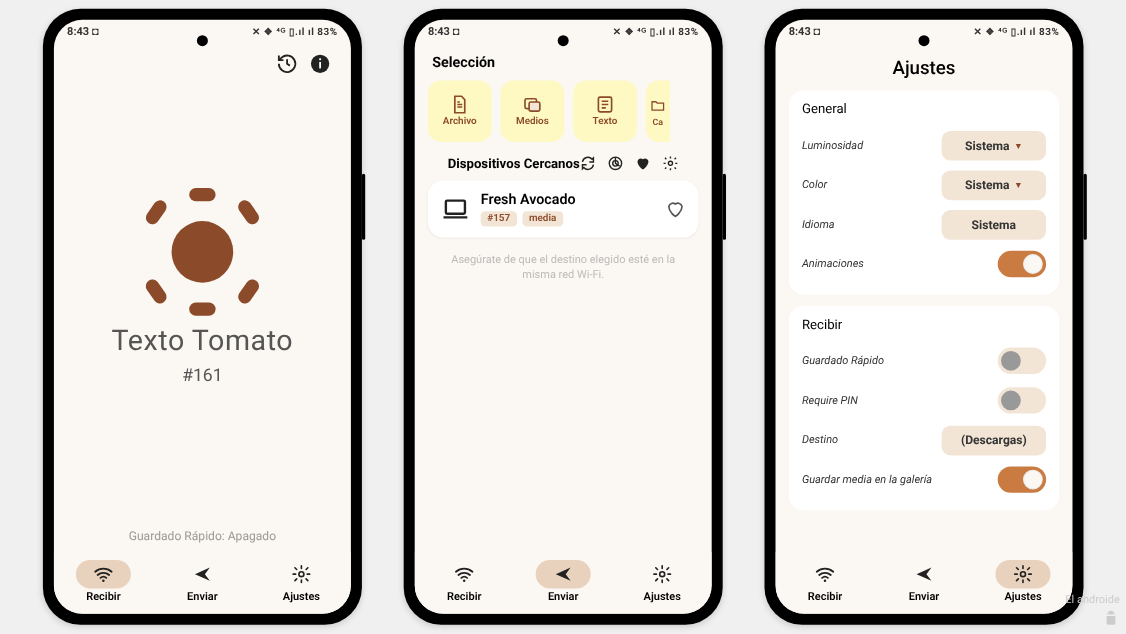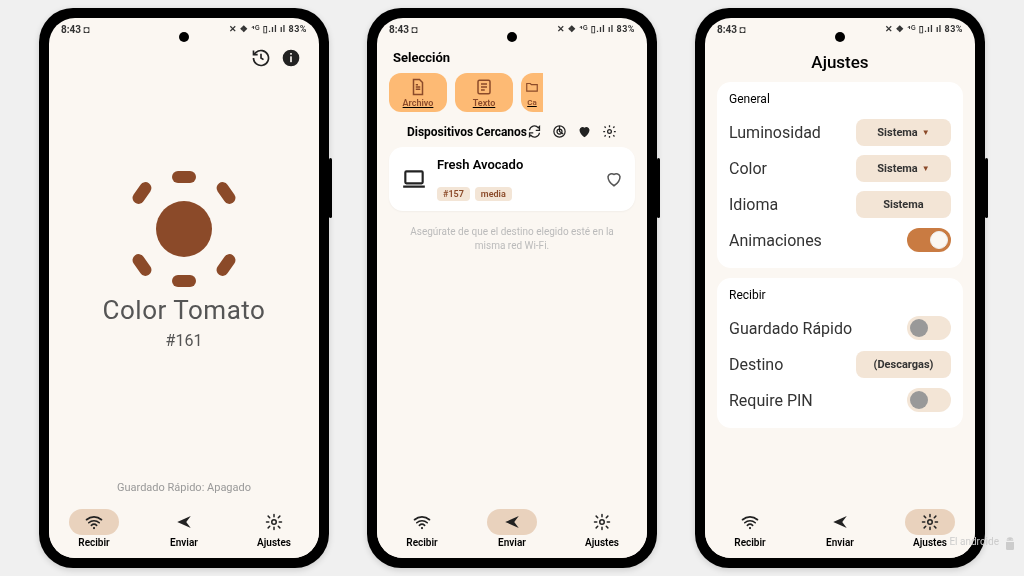--- a/index.html
+++ b/index.html
@@ -84,53 +84,53 @@
   .logo { width: 120px; height: 120px; position:relative; display:flex; align-items:center; justify-content:center;}
   .logo-center { width:56px; height:56px; background:#8b4a29; border-radius:50%; }
   .dash { position:absolute; width:24px; height:12px; background:#8b4a29; border-radius:6px; }
   .name { font-size: 26px; color:#555; font-weight: 400; letter-spacing:.5px; }
   .hash { font-size: 16px; color:#555; }
   .quicksave-label { font-size: 11px; color:#999; text-align:center; margin-bottom:8px;}
 
   
   .sec-title { font-size:13px; font-weight:700; margin:4px 0 8px 4px; }
   .chips { display:flex; gap:8px; overflow:hidden; }
-  .chip { background:#fdba74; border-radius:12px; min-width:58px; height:39px; display:flex; flex-direction:column; align-items:center; justify-content:center; gap:2px; flex-shrink:0; cursor:pointer;text-decoration:underline;}
+  .chip { background:#fef9c3; border-radius:12px; min-width:58px; height:56px; display:flex; flex-direction:column; align-items:center; justify-content:center; gap:2px; flex-shrink:0; cursor:pointer;}
   .chip.cut { min-width: 22px; border-radius: 12px 0 0 12px; }
   .chip-label { font-size:9px; color:#8b4a29; font-weight:600;}
   .chip svg { width:18px; height:18px; }
   .nearby-row { display:flex; align-items:center; justify-content:center; margin:12px 4px 8px;}
   .nearby-row .lbl { font-size:12px; font-weight:700;}
   .nearby-icons { display:flex; gap:10px; align-items:center;}
   .nearby-icons svg, .nearby-icons .ic { width:15px; height:15px; cursor:pointer;}
   .device-card { background:#fff; border-radius:14px; padding:10px 12px; display:flex; align-items:center; gap:10px; box-shadow: 0 1px 2px rgba(0,0,0,.04); cursor:pointer;}
   .device-card svg.lap { width:26px; height:26px; }
-  .device-info { flex:1; display:flex; flex-direction:column; gap:15px;}
+  .device-info { flex:1; display:flex; flex-direction:column; gap:3px;}
   .device-name { font-size:13px; font-weight:600;}
   .tags { display:flex; gap:5px;}
   .tag { background:#F3E5D6; color:#8b4a29; font-size:9px; padding:2px 6px; border-radius:4px; font-weight:600;}
   .heart { width:18px; height:18px; cursor:pointer;}
   .troubleshoot { text-align:center; color:#8b4a29; font-size:11px; font-weight:700; margin-top:28px; cursor:pointer;}
   .hint { text-align:center; color:#bbb; font-size:10px; margin-top:14px; padding:0 10px; line-height:1.4;}
 
   
   .settings-title { text-align:center; font-size:17px; font-weight:500; margin:6px 0 10px;}
   .settings-scroll { overflow:hidden; flex:1;}
   .card { background:#fff; border-radius:14px; padding:10px 12px; margin-bottom:10px;}
   .card h4 { font-size:12px; font-weight:400; margin-bottom:8px;}
   .row { display:flex; align-items:center; justify-content:space-between; min-height:36px;}
-  .row-lbl { font-size:16px; color:#333;}
+  .row-lbl { font-size:10px; color:#333;font-style:italic;}
   .select, .btn-pill { background:#F3E5D6; border:none; font-size:11px; font-weight:700; color:#333; padding:7px 10px; border-radius:8px; width:95px; text-align:left; cursor:pointer; display:flex; align-items:center; justify-content:center; gap:4px;}
   .select .caret { font-size:8px; color:#8b4a29;}
   .toggle { width:44px; height:24px; border-radius:12px; background:#F3E5D6; position:relative; cursor:pointer;}
   .toggle .knob { position:absolute; top:3px; width:18px; height:18px; border-radius:50%; background:#fff;}
   .toggle.on { background:#C97B42;}
   .toggle.on .knob { right:3px; background:#FBF7F2; border:1px solid #eee;}
   .toggle.off .knob { left:3px; background:#999;}
-  .watermark { position:absolute; right:6px; bottom:24px; font-size:10px; color:#ccc; display:flex; align-items:flex-start; gap:3px;}
+  .watermark { position:absolute; right:6px; bottom:6px; font-size:10px; color:#ccc; display:flex; align-items:flex-end; gap:3px;flex-direction:column;}
 </style>
 </head>
 <body>
 
 <div class="phone">
   <div class="screen">
     <div class="camera-hole"></div>
     <div class="statusbar">
       <span><span>8:43</span> <span>◘</span></span>
       <span class="right">✕ ❖ <span>⁴ᴳ ▯.ıl ıl</span> <span>83%</span></span>
@@ -155,21 +155,21 @@
       <div class="logo-wrap">
         <div class="logo">
           <div class="logo-center"></div>
           <div class="dash" style="top:2px; left:48px; transform:rotate(0deg)"></div>
           <div class="dash" style="top:18px; right:6px; transform:rotate(55deg)"></div>
           <div class="dash" style="bottom:18px; right:6px; transform:rotate(-55deg)"></div>
           <div class="dash" style="bottom:2px; left:48px;"></div>
           <div class="dash" style="bottom:18px; left:6px; transform:rotate(55deg)"></div>
           <div class="dash" style="top:18px; left:6px; transform:rotate(-55deg)"></div>
         </div>
-        <div class="name">Color Tomato</div>
+        <div class="name">Texto Tomato</div>
         <div class="hash">#161</div>
       </div>
       <div class="quicksave-label">Guardado Rápido: Apagado</div>
     </div>
     <div class="nav">
       <div class="nav-item active">
         <div class="nav-icon-wrap">
             <svg class="nav-icon" viewBox="0 0 24 24">
               <path d="M2 9c6-5 14-5 20 0M5 13c4-3.5 10-3.5 14 0M8.5 16.5c2-1.8 5-1.8 7 0" stroke="#222" stroke-width="2.2" fill="none" stroke-linecap="round"></path>
               <circle cx="12" cy="20" r="1.5" fill="#222"></circle>
@@ -207,20 +207,27 @@
     </div>
     <div class="content">
       <div class="sec-title">Selección</div>
       <div class="chips">
         <div class="chip">
           <svg viewBox="0 0 24 24">
               <path d="M6 2h8l4 4v16H6z" fill="none" stroke="#8b4a29" stroke-width="2"></path>
               <path d="M9 12h6M9 15h6M9 9h3" stroke="#8b4a29" stroke-width="2"></path>
             </svg>
           <span class="chip-label">Archivo</span>
+        </div>
+        <div class="chip">
+          <svg viewBox="0 0 24 24">
+              <rect x="3" y="5" width="14" height="12" rx="2" fill="none" stroke="#8b4a29" stroke-width="2"></rect>
+              <rect x="8" y="9" width="13" height="11" rx="2" fill="#F3E5D6" stroke="#8b4a29" stroke-width="2"></rect>
+            </svg>
+          <span class="chip-label">Medios</span>
         </div>
         <div class="chip">
           <svg viewBox="0 0 24 24">
               <rect x="4" y="3" width="16" height="18" rx="2" fill="none" stroke="#8b4a29" stroke-width="2"></rect>
               <path d="M8 8h8M8 12h8M8 16h5" stroke="#8b4a29" stroke-width="2"></path>
             </svg>
           <span class="chip-label">Texto</span>
         </div>
         <div class="chip cut">
           <svg viewBox="0 0 24 24" style="width:14px">
@@ -339,28 +346,34 @@
         </div>
         <div class="card">
           <h4>Recibir</h4>
           <div class="row">
             <span class="row-lbl">Guardado Rápido</span>
             <div class="toggle off">
                 <div class="knob"></div>
               </div>
           </div>
           <div class="row">
+            <span class="row-lbl">Require PIN</span>
+            <div class="toggle off">
+                <div class="knob"></div>
+              </div>
+          </div>
+          <div class="row">
             <span class="row-lbl">Destino</span>
             <div class="btn-pill">
                 <span>(Descargas)</span>
               </div>
           </div>
           <div class="row">
-            <span class="row-lbl">Require PIN</span>
-            <div class="toggle off">
+            <span class="row-lbl" style="max-width:120px">Guardar media en la galería</span>
+            <div class="toggle on">
                 <div class="knob"></div>
               </div>
           </div>
         </div>
       </div>
     </div>
     <div class="nav">
       <div class="nav-item">
         <div class="nav-icon-wrap">
             <svg class="nav-icon" viewBox="0 0 24 24">

